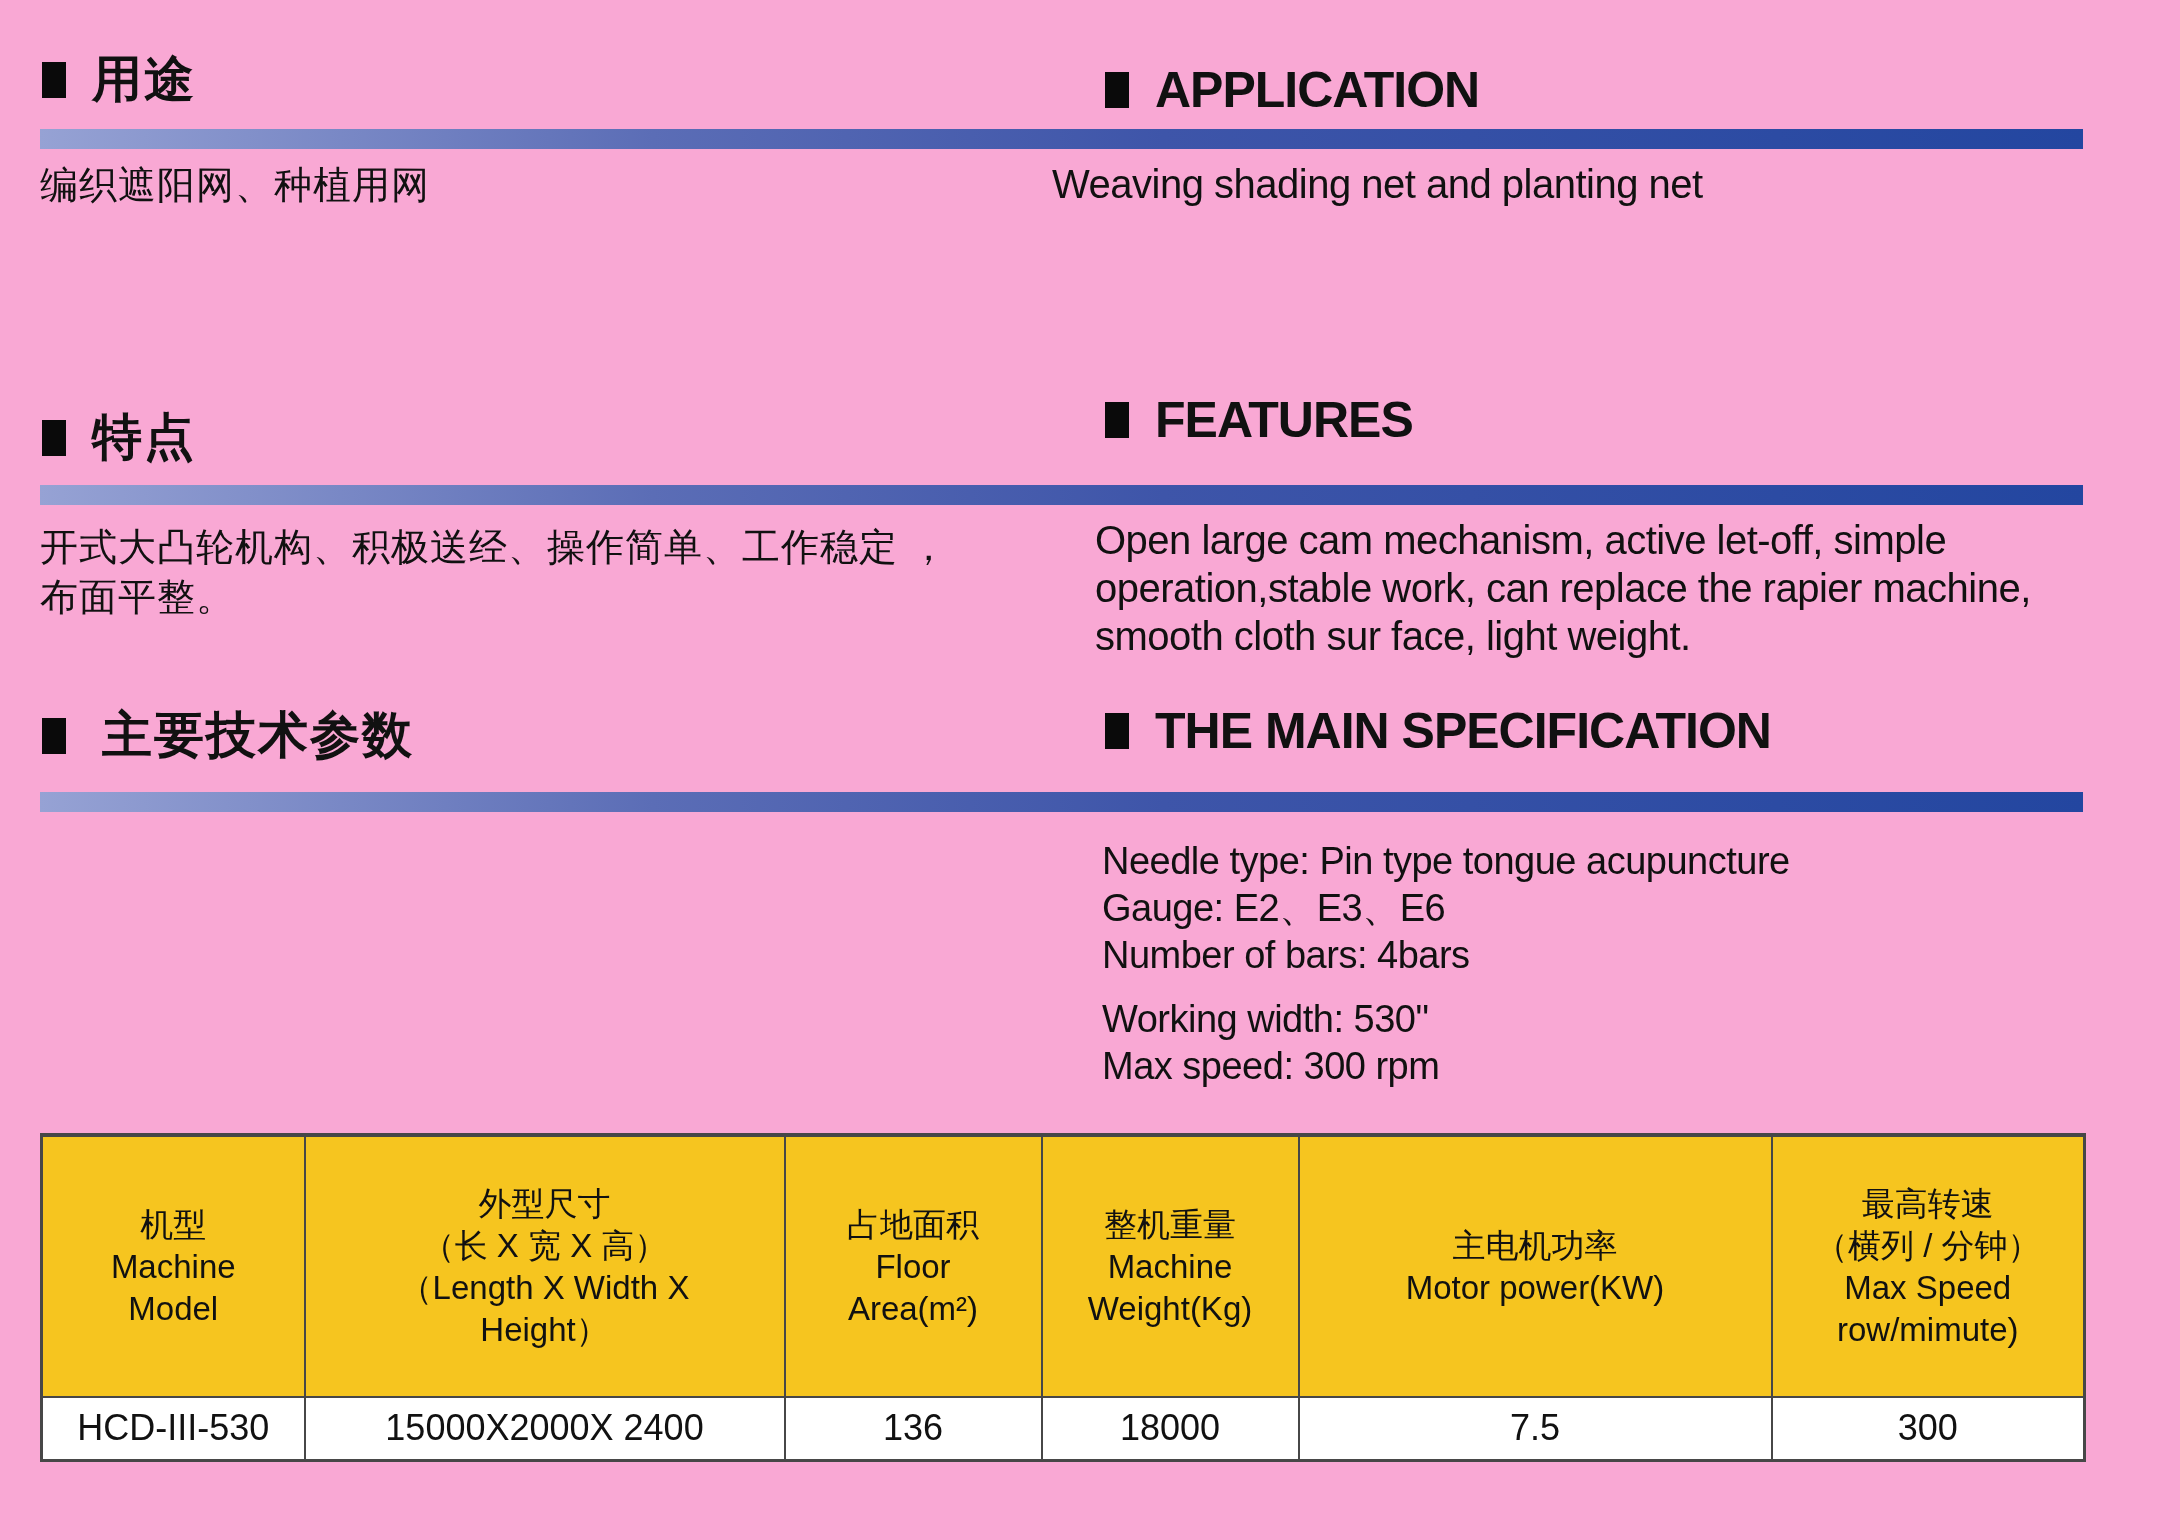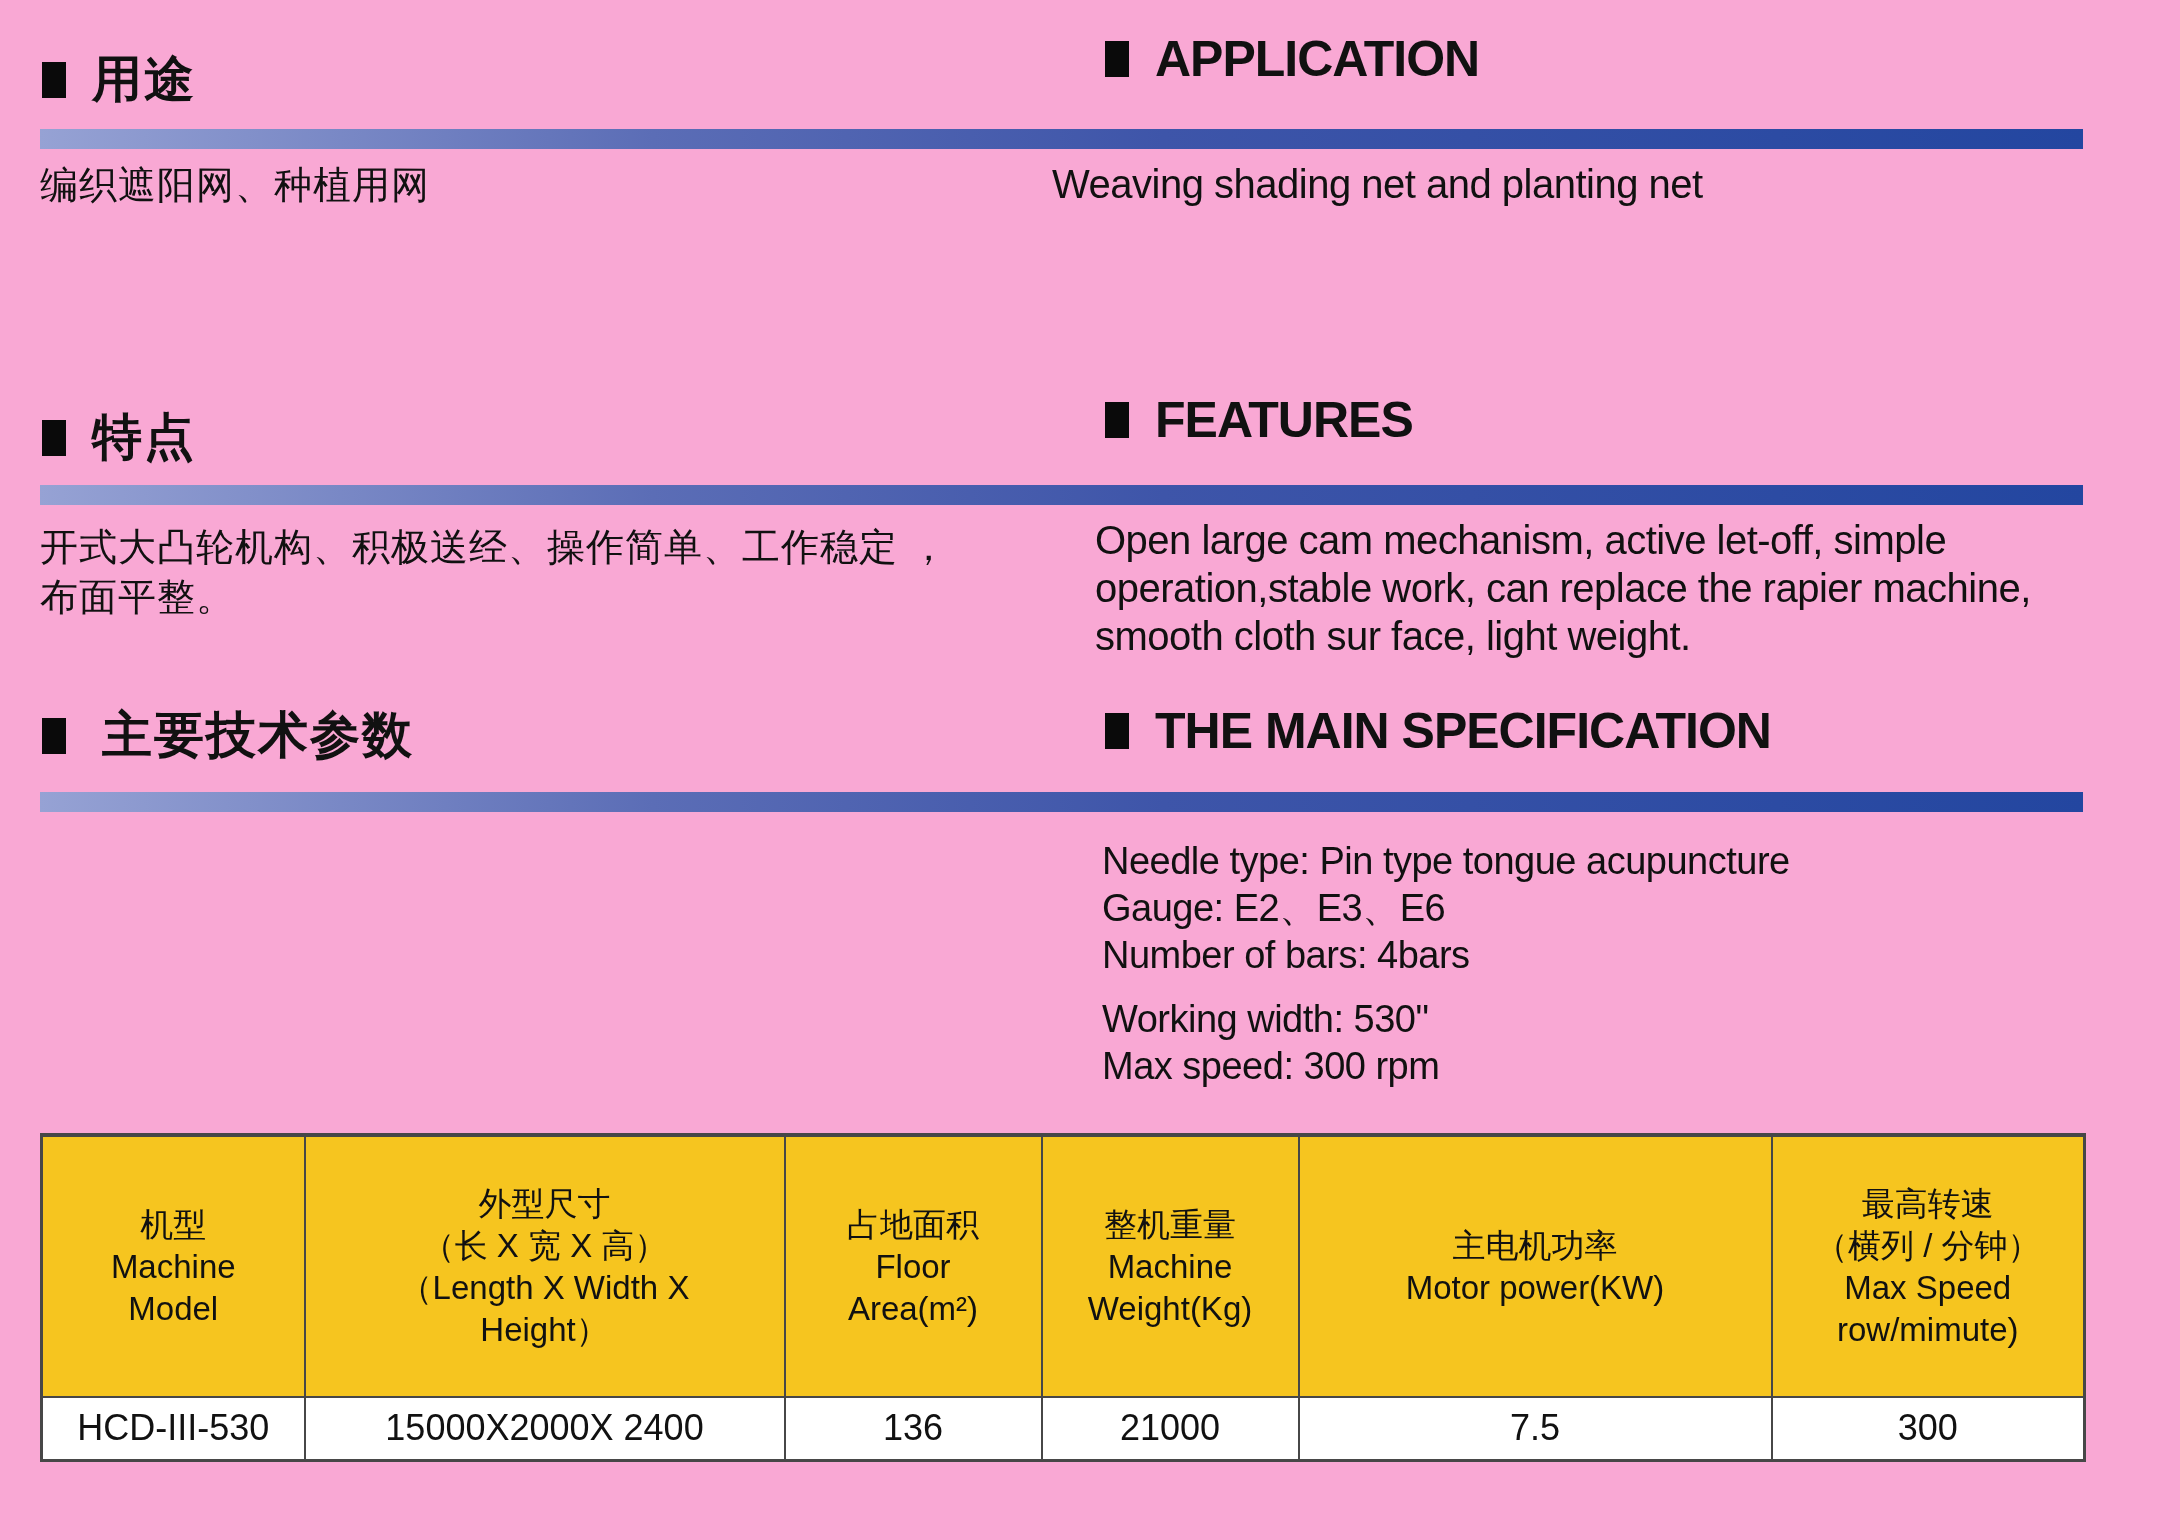--- a/index.html
+++ b/index.html
@@ -105,21 +105,21 @@
 </style>
 </head>
 <body>
 
 <div class="page">
 
   <div class="sec-head" style="left:42px; top:46px;">
     <div class="bullet"></div>
     <div class="head-cn">用途</div>
   </div>
-  <div class="sec-head" style="left:1105px; top:30px;text-align:right;">
+  <div class="sec-head" style="left:1105px; top:61px;text-align:right;">
     <div class="bullet"></div>
     <div class="head-en">APPLICATION</div>
   </div>
   <div class="bar" style="top:129px;"></div>
   <div class="body-cn" style="left:40px; top:160px;">编织遮阳网、种植用网</div>
   <div class="body-en" style="left:1052px; top:160px;">Weaving shading net and planting net</div>
 
   <div class="sec-head" style="left:42px; top:404px;">
     <div class="bullet"></div>
     <div class="head-cn">特点</div>
@@ -180,20 +180,20 @@
 （横列 / 分钟）
 Max Speed
 row/mimute)</th>
       </tr>
     </thead>
     <tbody>
       <tr>
         <td>HCD-III-530</td>
         <td>15000X2000X 2400</td>
         <td>136</td>
-        <td>21000</td>
+        <td>18000</td>
         <td>7.5</td>
         <td>300</td>
       </tr>
     </tbody>
   </table>
 
 </div>
 
 </body></html>

